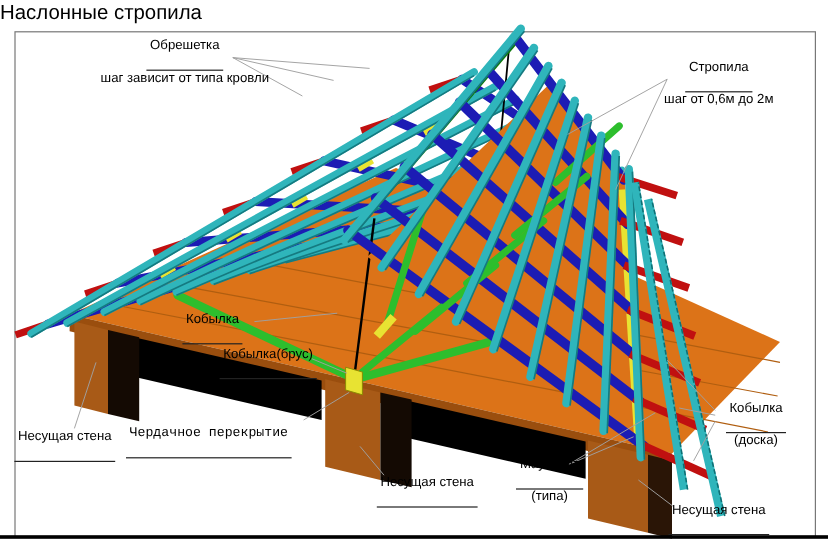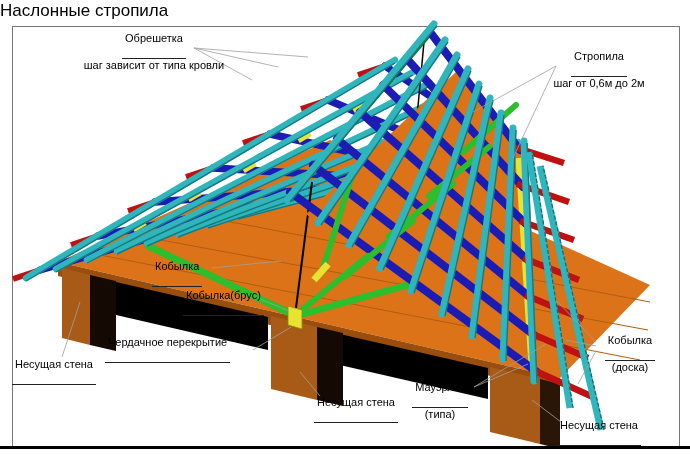--- a/index.html
+++ b/index.html
@@ -199,33 +199,33 @@
   </div>
 
   <div class="lbl" style="left:152px;top:260px;">
     <span class="ul">Кобылка</span>
   </div>
 
   <div class="lbl" style="left:183px;top:289px;">
     <span class="ul">Кобылка(брус)</span>
   </div>
 
-  <div class="lbl" style="left:105px;top:336px;">
+  <div class="lbl" style="left:105px;top:355px;font-family:Liberation Mono, monospace;">
     <span class="ul">Чердачное перекрытие</span>
   </div>
 
   <div class="lbl" style="left:12px;top:358px;">
     <span class="ul">Несущая стена</span>
   </div>
 
   <div class="lbl" style="left:314px;top:396px;">
     <span class="ul">Несущая стена</span>
   </div>
 
-  <div class="lbl ctr" style="left:398px;top:381px;width:84px;text-align:center;">
+  <div class="lbl ctr" style="left:416px;top:381px;width:84px;text-align:center;">
     <span class="ul">Мауэрлат</span><br>
     <span>(типа)</span>
   </div>
 
   <div class="lbl ctr" style="left:594px;top:334px;width:72px;">
     <span class="ul">Кобылка</span><br>
     <span>(доска)</span>
   </div>
 
   <div class="lbl" style="left:557px;top:419px;">

